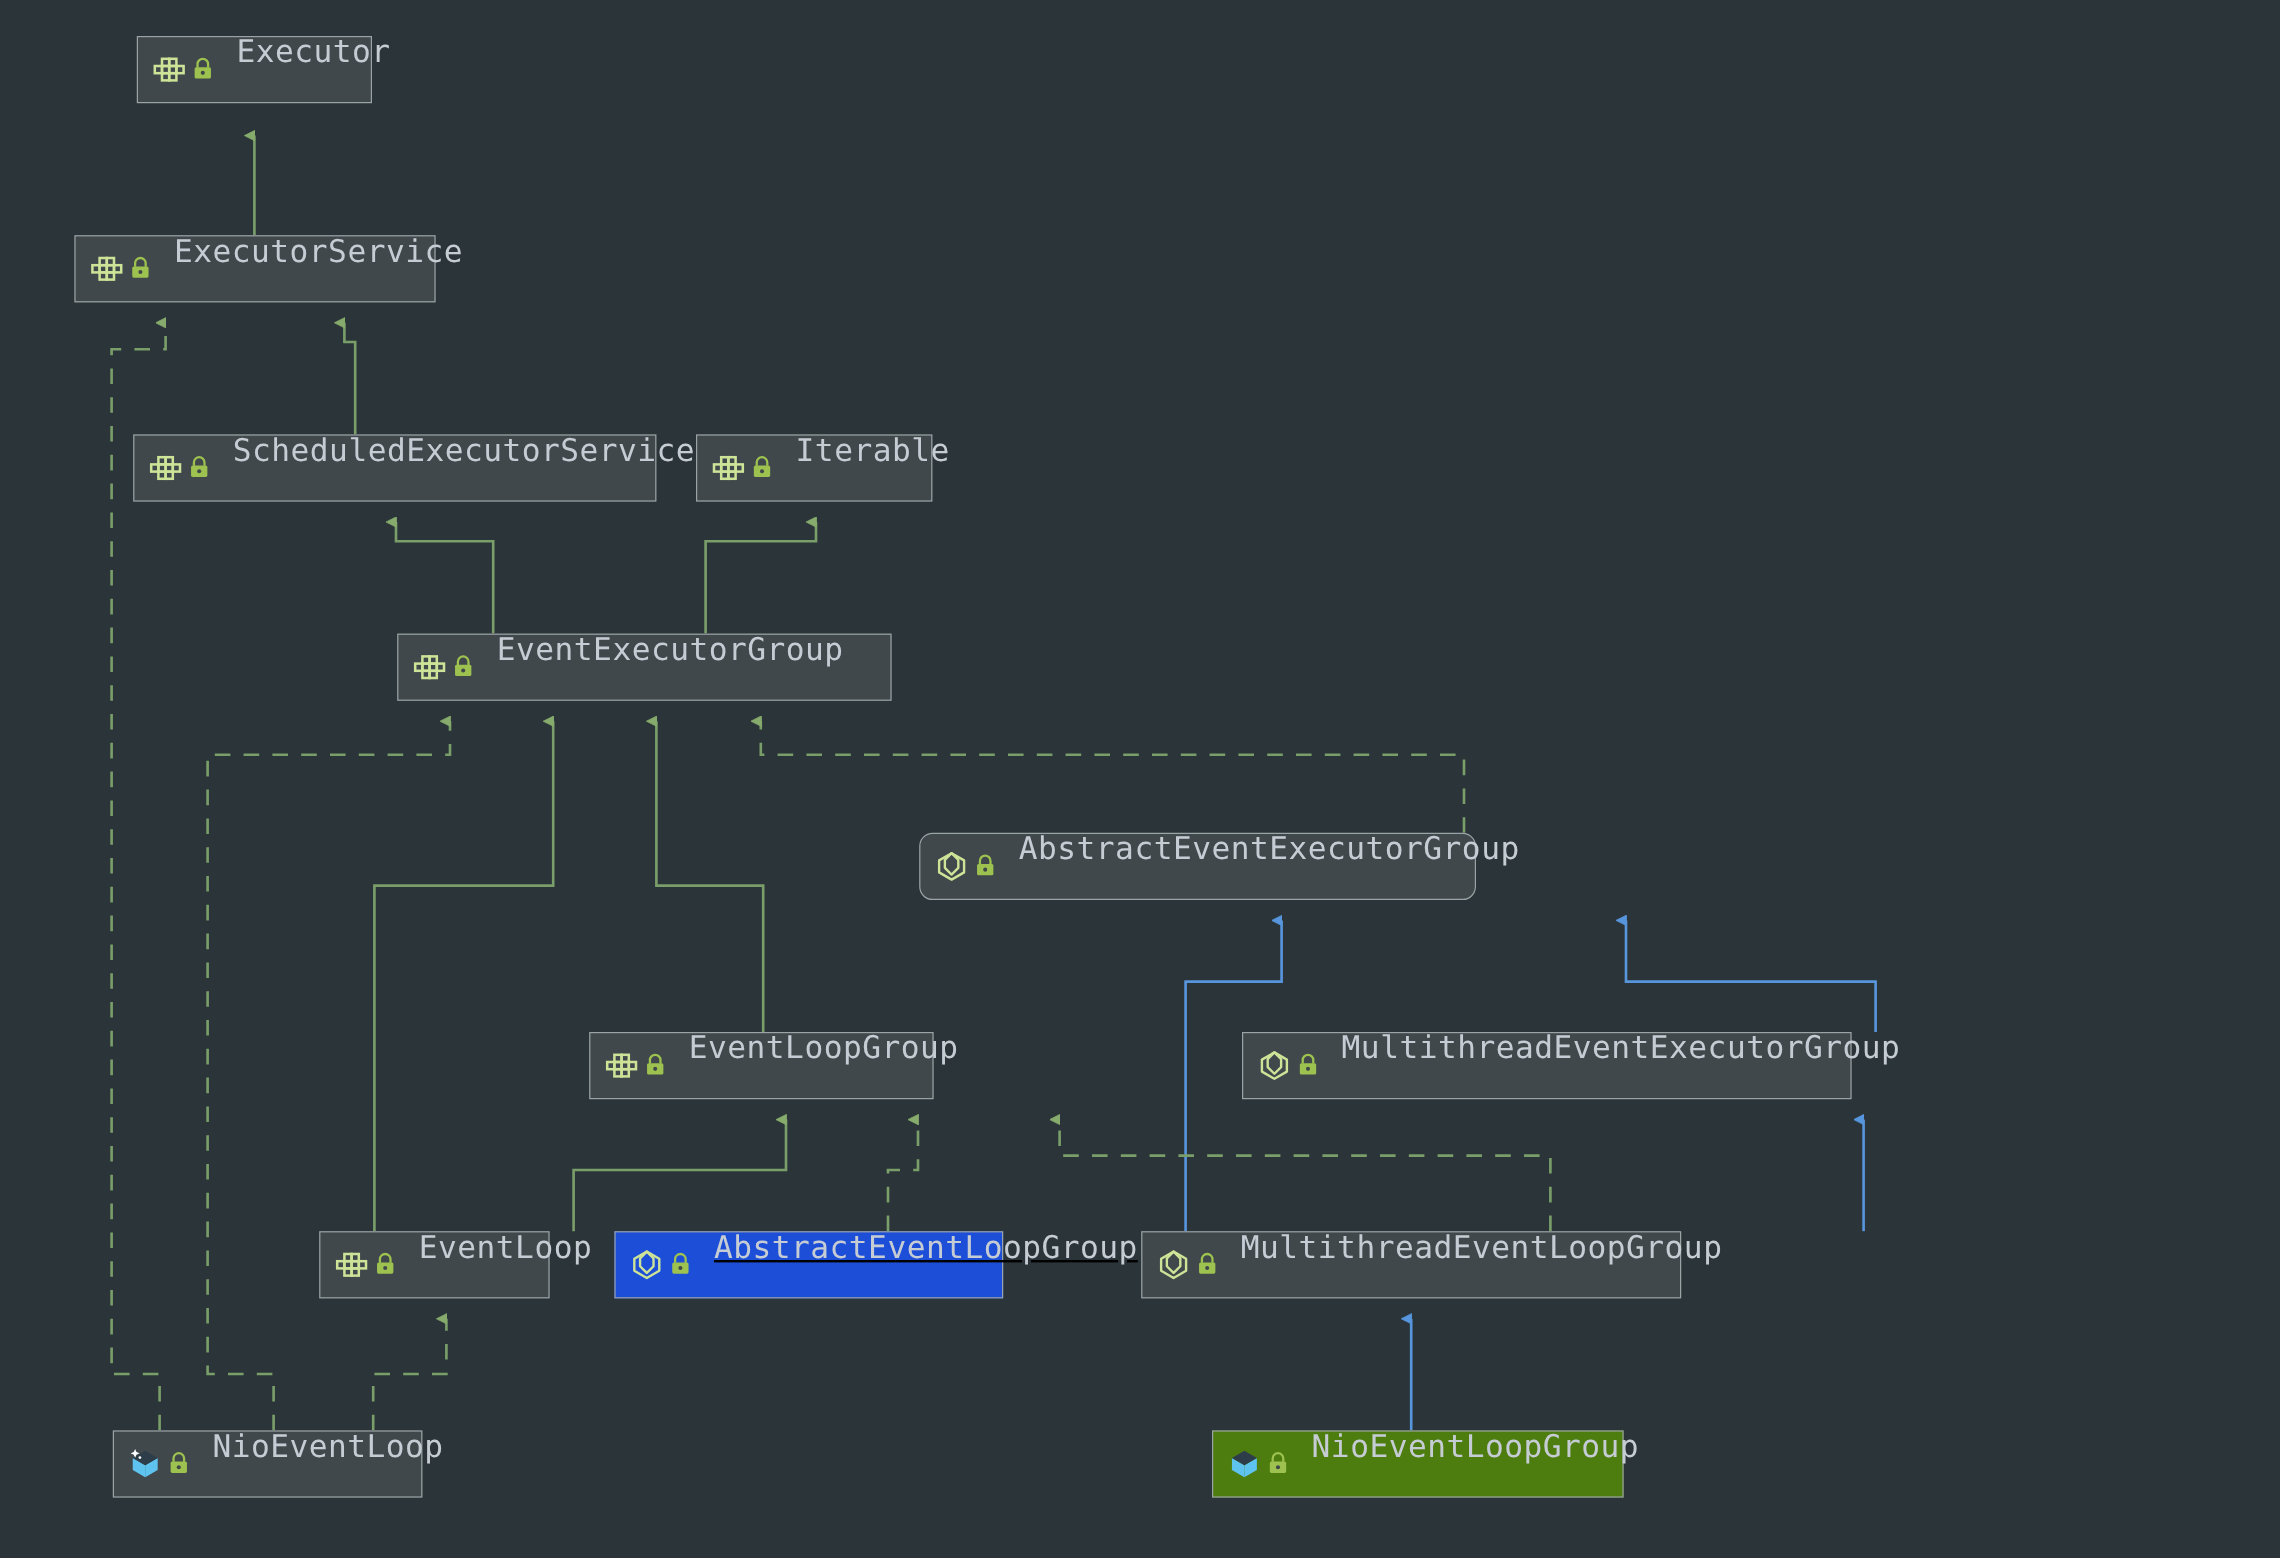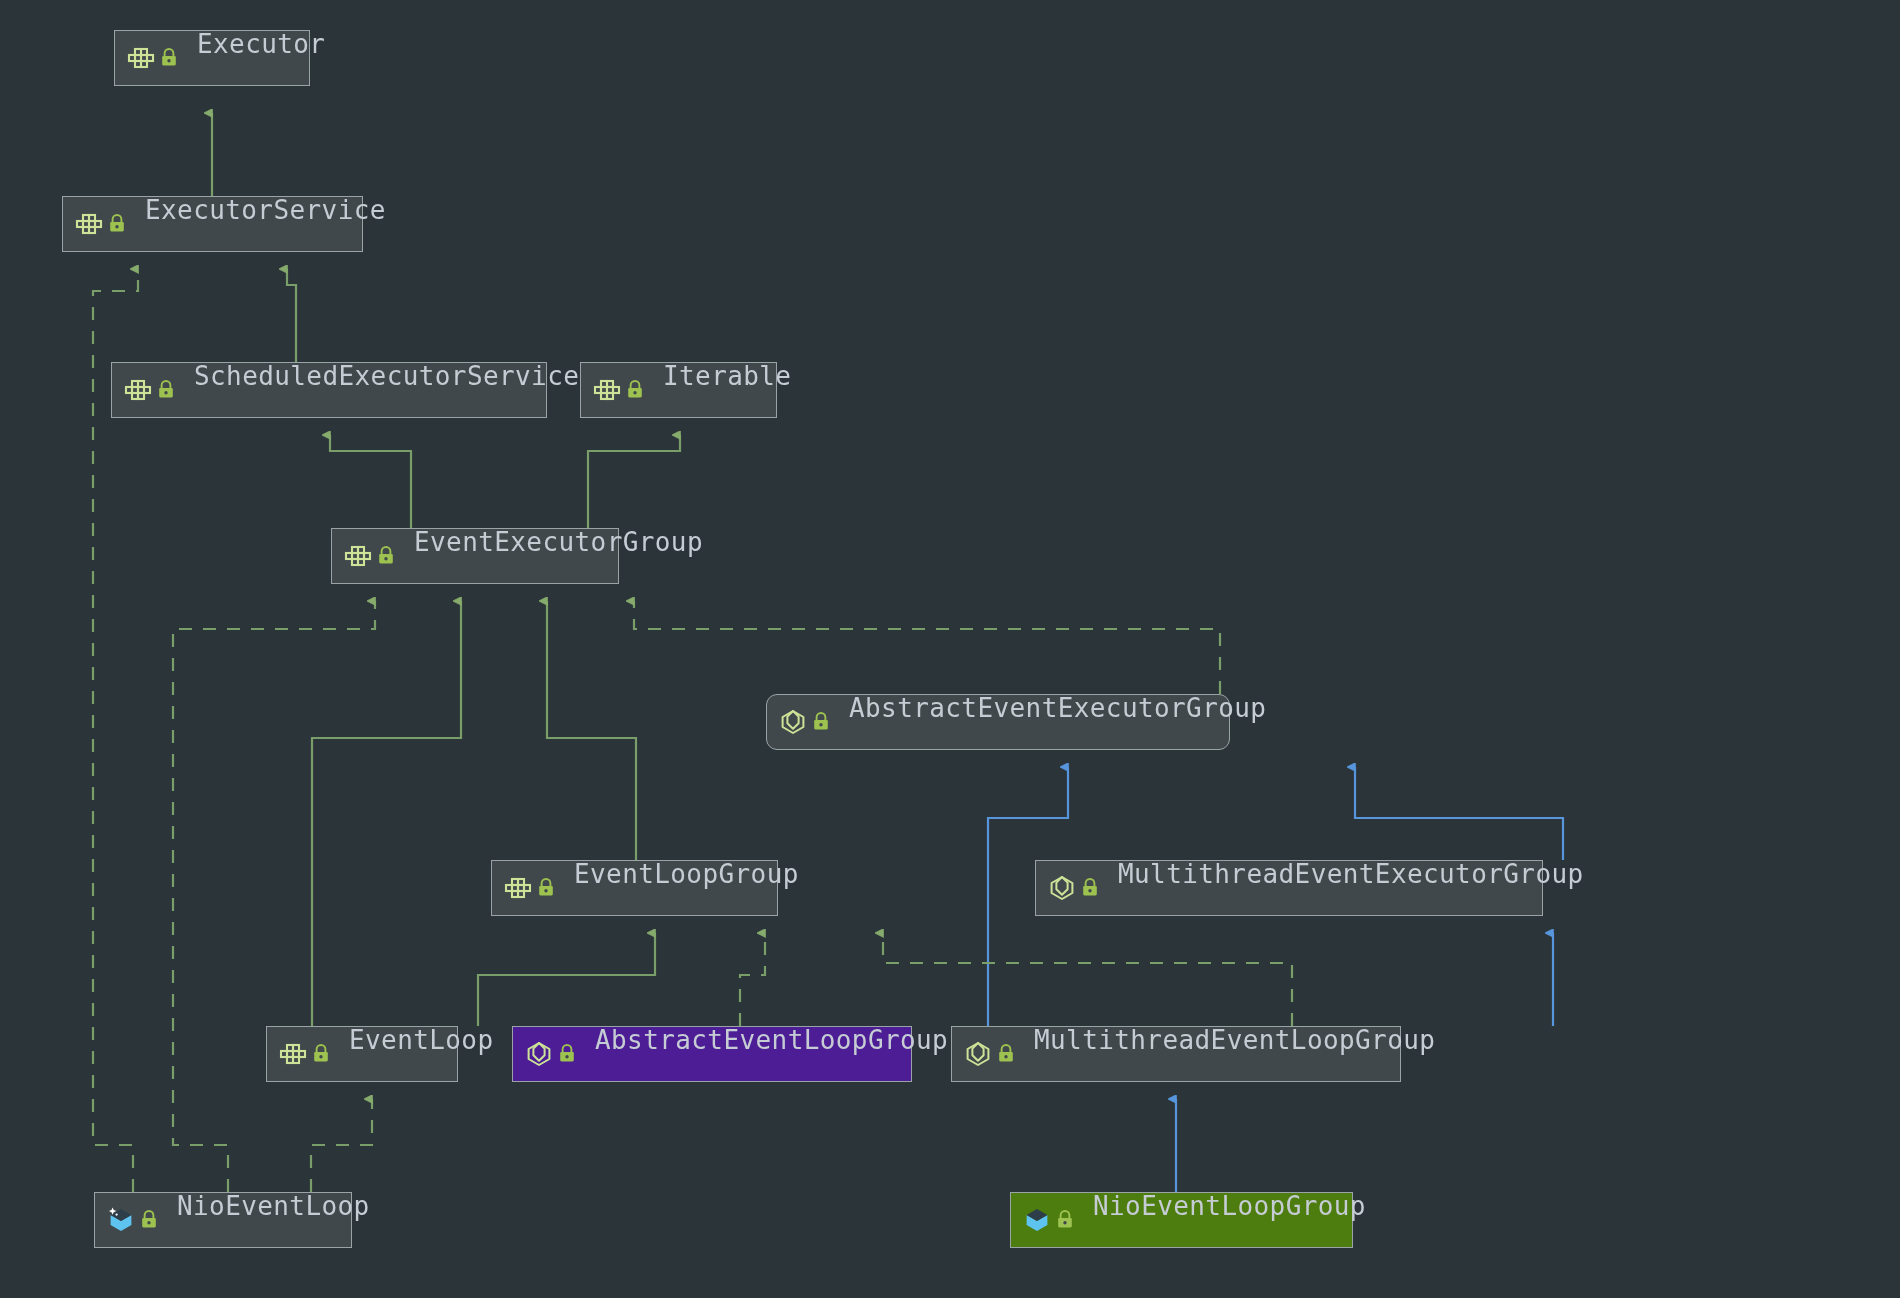--- a/index.html
+++ b/index.html
@@ -200,21 +200,21 @@
           </g>
         </svg>
         <svg class="lock-icon" width="18" height="22" viewBox="0 0 18 22">
           <path d="M4.6 9.2 V6.4 A4.4 4.4 0 0 1 13.4 6.4 V9.2" fill="none" stroke="#9dc24f" stroke-width="1.9"></path>
           <rect x="2.2" y="9" width="13.6" height="9.4" rx="1.3" fill="#9dc24f"></rect>
           <circle cx="9" cy="13.7" r="1.7" fill="#41484b"></circle>
         </svg>
       </span>
     <span class="label" style="color: rgb(198, 204, 212);">Iterable</span>
   </div>
-  <div class="node" style="left: 331px; top: 528px; width: 288px; background: rgb(65, 72, 75); border-color: rgb(154, 163, 166);">
+  <div class="node" style="left: 331px; top: 528px; width: 412px; background: rgb(65, 72, 75); border-color: rgb(154, 163, 166);">
     <span class="icons">
         <svg class="type-icon" width="28" height="28" viewBox="0 0 28 28">
           <g fill="none" stroke="#cde498" stroke-width="2.1">
             <rect x="8" y="5" width="6" height="6"></rect>
             <rect x="14" y="5" width="6" height="6"></rect>
             <rect x="2" y="11" width="6" height="6"></rect>
             <rect x="8" y="11" width="6" height="6"></rect>
             <rect x="14" y="11" width="6" height="6"></rect>
             <rect x="20" y="11" width="6" height="6"></rect>
             <rect x="8" y="17" width="6" height="6"></rect>
@@ -298,21 +298,21 @@
           </g>
         </svg>
         <svg class="lock-icon" width="18" height="22" viewBox="0 0 18 22">
           <path d="M4.6 9.2 V6.4 A4.4 4.4 0 0 1 13.4 6.4 V9.2" fill="none" stroke="#9dc24f" stroke-width="1.9"></path>
           <rect x="2.2" y="9" width="13.6" height="9.4" rx="1.3" fill="#9dc24f"></rect>
           <circle cx="9" cy="13.7" r="1.7" fill="#41484b"></circle>
         </svg>
       </span>
     <span class="label" style="color: rgb(198, 204, 212);">EventLoop</span>
   </div>
-  <div class="node" style="left: 512px; top: 1026px; width: 400px; background: #4c1d95; border-color: rgb(154, 163, 166);">
+  <div class="node" style="left: 512px; top: 1026px; width: 324px; background: #1d4ed8; border-color: rgb(154, 163, 166); text-decoration: underline;">
     <span class="icons">
         <svg class="type-icon" width="28" height="28" viewBox="0 0 28 28">
           <g fill="none" stroke="#cde498" stroke-width="2" stroke-linejoin="round">
             <path d="M14 3 L24.4 9 L24.4 19 L14 25 L3.6 19 L3.6 9 Z"></path>
             <path d="M14 3 L19.6 8.6 L19.6 15.2 L14 20.8 L8.4 15.2 L8.4 8.6 Z"></path>
           </g>
         </svg>
         <svg class="lock-icon" width="18" height="22" viewBox="0 0 18 22">
           <path d="M4.6 9.2 V6.4 A4.4 4.4 0 0 1 13.4 6.4 V9.2" fill="none" stroke="#9dc24f" stroke-width="1.9"></path>
           <rect x="2.2" y="9" width="13.6" height="9.4" rx="1.3" fill="#9dc24f"></rect>

